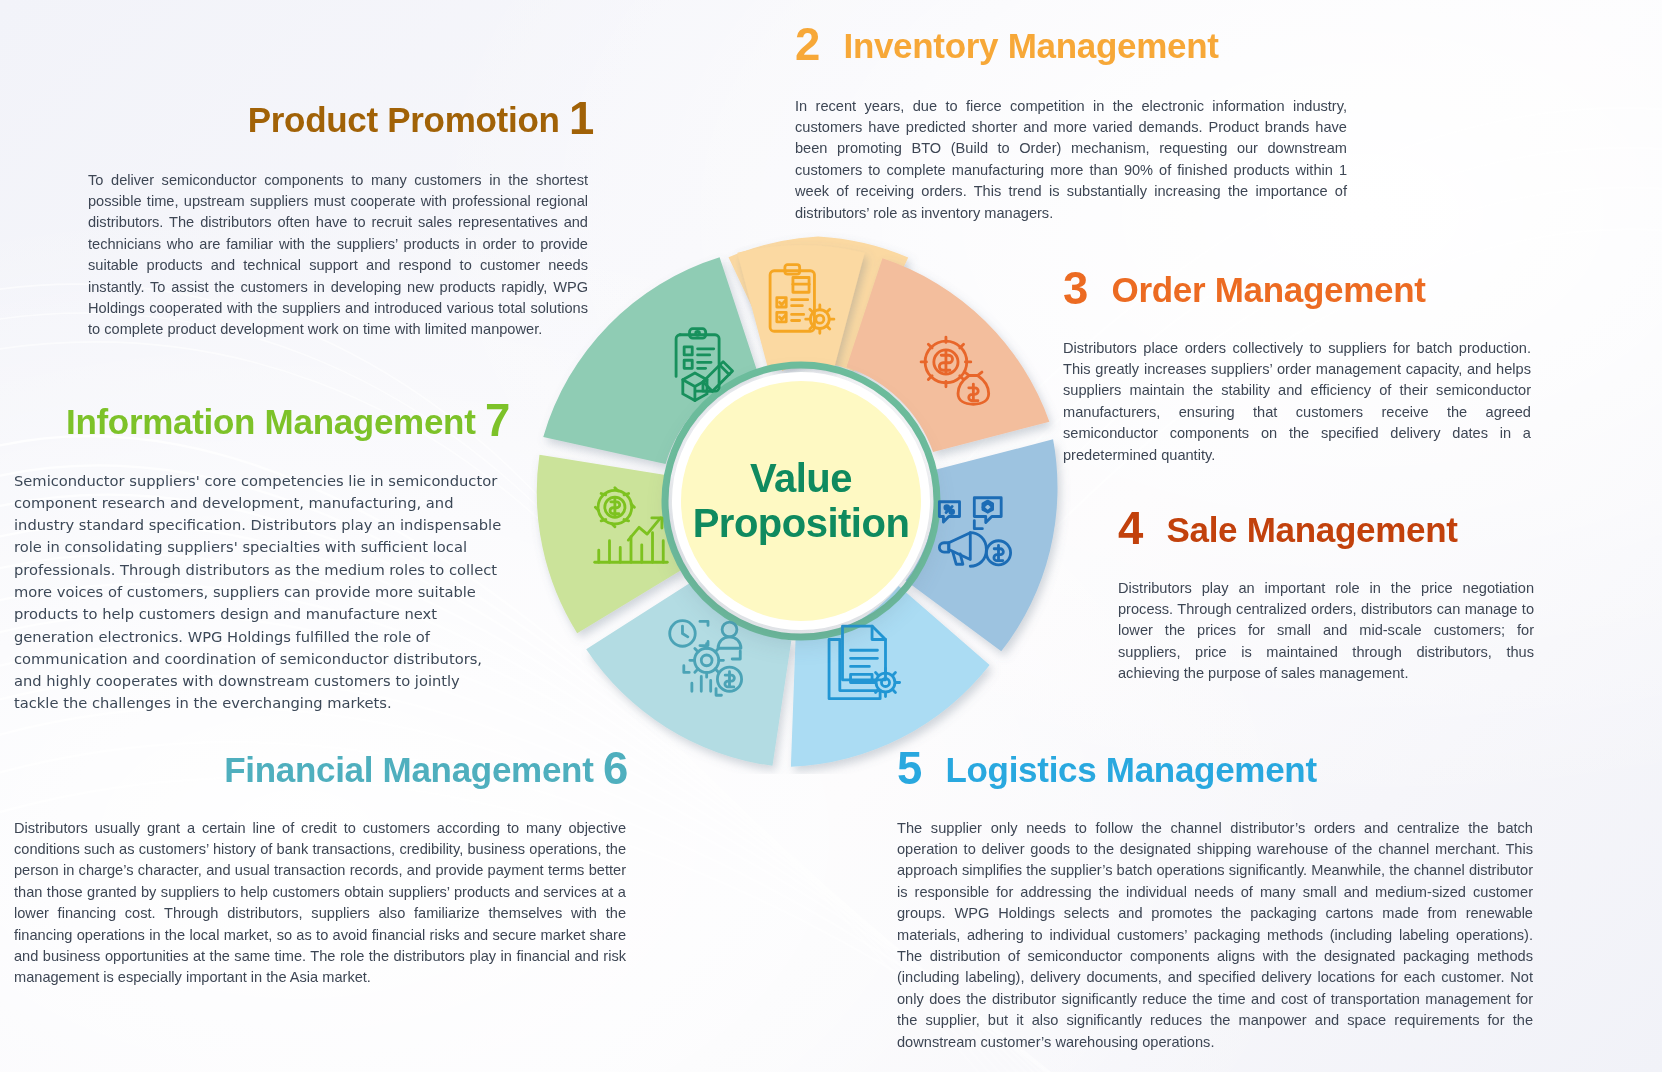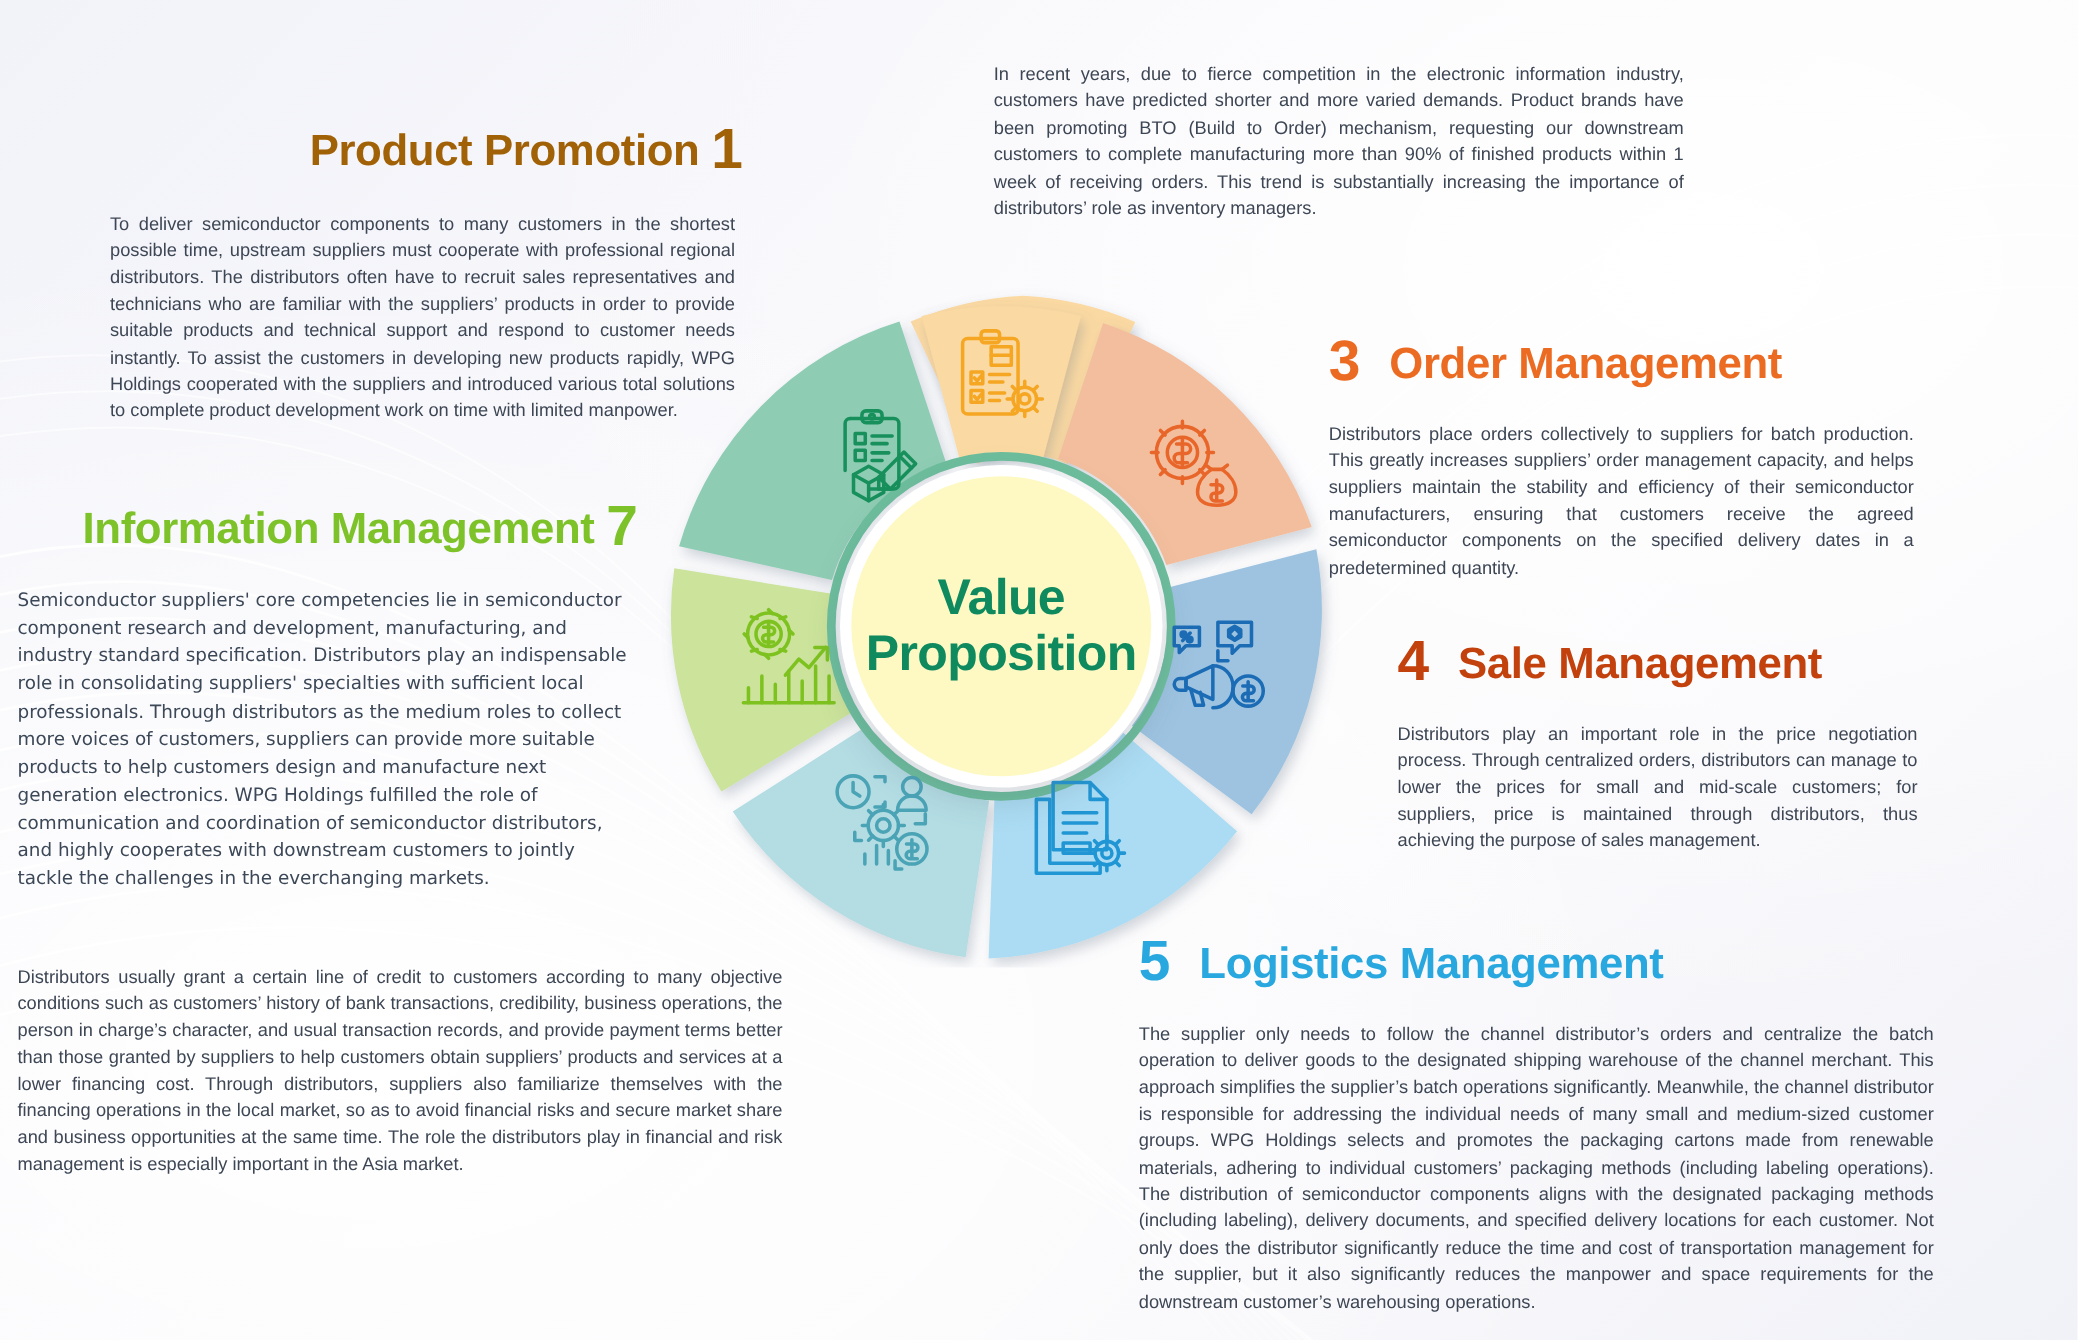--- a/index.html
+++ b/index.html
@@ -101,48 +101,56 @@
 
 <div class="panel" style="left:88px;top:96px;width:510px;">
   <div class="head" style="color:#a16207;font-size:35px;text-align:right;padding-right:4px;">
     <span>Product Promotion</span>
     <span class="num">1</span>
   </div>
   <div class="body-txt" style="margin-top:28px;width:500px;">To deliver semiconductor components to many customers in the shortest possible time, upstream suppliers must cooperate with professional regional distributors. The distributors often have to recruit sales representatives and technicians who are familiar with the suppliers’ products in order to provide suitable products and technical support and respond to customer needs instantly. To assist the customers in developing new products rapidly, WPG Holdings cooperated with the suppliers and introduced various total solutions to complete product development work on time with limited manpower.</div>
 </div>
 
 <div class="panel" style="left:795px;top:22px;width:560px;">
+  <div class="head" style="color:#F7A838;font-size:35px;">
+    <span class="num">2</span>
+    <span style="margin-left:14px;">Inventory Management</span>
+  </div>
   <div class="body-txt" style="margin-top:28px;width:552px;">In recent years, due to fierce competition in the electronic information industry, customers have predicted shorter and more varied demands. Product brands have been promoting BTO (Build to Order) mechanism, requesting our downstream customers to complete manufacturing more than 90% of finished products within 1 week of receiving orders. This trend is substantially increasing the importance of distributors’ role as inventory managers.</div>
 </div>
 
 <div class="panel" style="left:1063px;top:266px;width:470px;">
   <div class="head" style="color:#EC6B22;font-size:35px;">
     <span class="num">3</span>
     <span style="margin-left:14px;">Order Management</span>
   </div>
   <div class="body-txt" style="margin-top:26px;width:468px;">Distributors place orders collectively to suppliers for batch production. This greatly increases suppliers’ order management capacity, and helps suppliers maintain the stability and efficiency of their semiconductor manufacturers, ensuring that customers receive the agreed semiconductor components on the specified delivery dates in a predetermined quantity.</div>
 </div>
 
 <div class="panel" style="left:1118px;top:506px;width:420px;">
   <div class="head" style="color:#c2410c;font-size:35px;">
     <span class="num">4</span>
     <span style="margin-left:14px;">Sale Management</span>
   </div>
   <div class="body-txt" style="margin-top:26px;width:416px;">Distributors play an important role in the price negotiation process. Through centralized orders, distributors can manage to lower the prices for small and mid-scale customers; for suppliers, price is maintained through distributors, thus achieving the purpose of sales management.</div>
 </div>
 
-<div class="panel" style="left:897px;top:746px;width:640px;margin-left:14px;">
+<div class="panel" style="left:897px;top:746px;width:640px;">
   <div class="head" style="color:#29A8DF;font-size:35px;">
     <span class="num">5</span>
     <span style="margin-left:14px;">Logistics Management</span>
   </div>
   <div class="body-txt" style="margin-top:26px;width:636px;">The supplier only needs to follow the channel distributor’s orders and centralize the batch operation to deliver goods to the designated shipping warehouse of the channel merchant. This approach simplifies the supplier’s batch operations significantly. Meanwhile, the channel distributor is responsible for addressing the individual needs of many small and medium-sized customer groups. WPG Holdings selects and promotes the packaging cartons made from renewable materials, adhering to individual customers’ packaging methods (including labeling operations). The distribution of semiconductor components aligns with the designated packaging methods (including labeling), delivery documents, and specified delivery locations for each customer. Not only does the distributor significantly reduce the time and cost of transportation management for the supplier, but it also significantly reduces the manpower and space requirements for the downstream customer’s warehousing operations.</div>
 </div>
 
 <div class="panel" style="left:14px;top:746px;width:618px;">
+  <div class="head" style="color:#4FAFBE;font-size:35px;text-align:right;padding-right:4px;">
+    <span>Financial Management</span>
+    <span class="num">6</span>
+  </div>
   <div class="body-txt" style="margin-top:26px;width:612px;">Distributors usually grant a certain line of credit to customers according to many objective conditions such as customers’ history of bank transactions, credibility, business operations, the person in charge’s character, and usual transaction records, and provide payment terms better than those granted by suppliers to help customers obtain suppliers’ products and services at a lower financing cost. Through distributors, suppliers also familiarize themselves with the financing operations in the local market, so as to avoid financial risks and secure market share and business opportunities at the same time. The role the distributors play in financial and risk management is especially important in the Asia market.</div>
 </div>
 
 <div class="panel" style="left:14px;top:398px;width:500px;">
   <div class="head" style="color:#7DC229;font-size:35px;text-align:right;padding-right:4px;">
     <span>Information Management</span>
     <span class="num">7</span>
   </div>
   <div class="body-alt" style="margin-top:26px;width:494px;">Semiconductor suppliers' core competencies lie in semiconductor component research and development, manufacturing, and industry standard specification. Distributors play an indispensable role in consolidating suppliers' specialties with sufficient local professionals. Through distributors as the medium roles to collect more voices of customers, suppliers can provide more suitable products to help customers design and manufacture next generation electronics. WPG Holdings fulfilled the role of communication and coordination of semiconductor distributors, and highly cooperates with downstream customers to jointly tackle the challenges in the everchanging markets.</div>
 </div>

